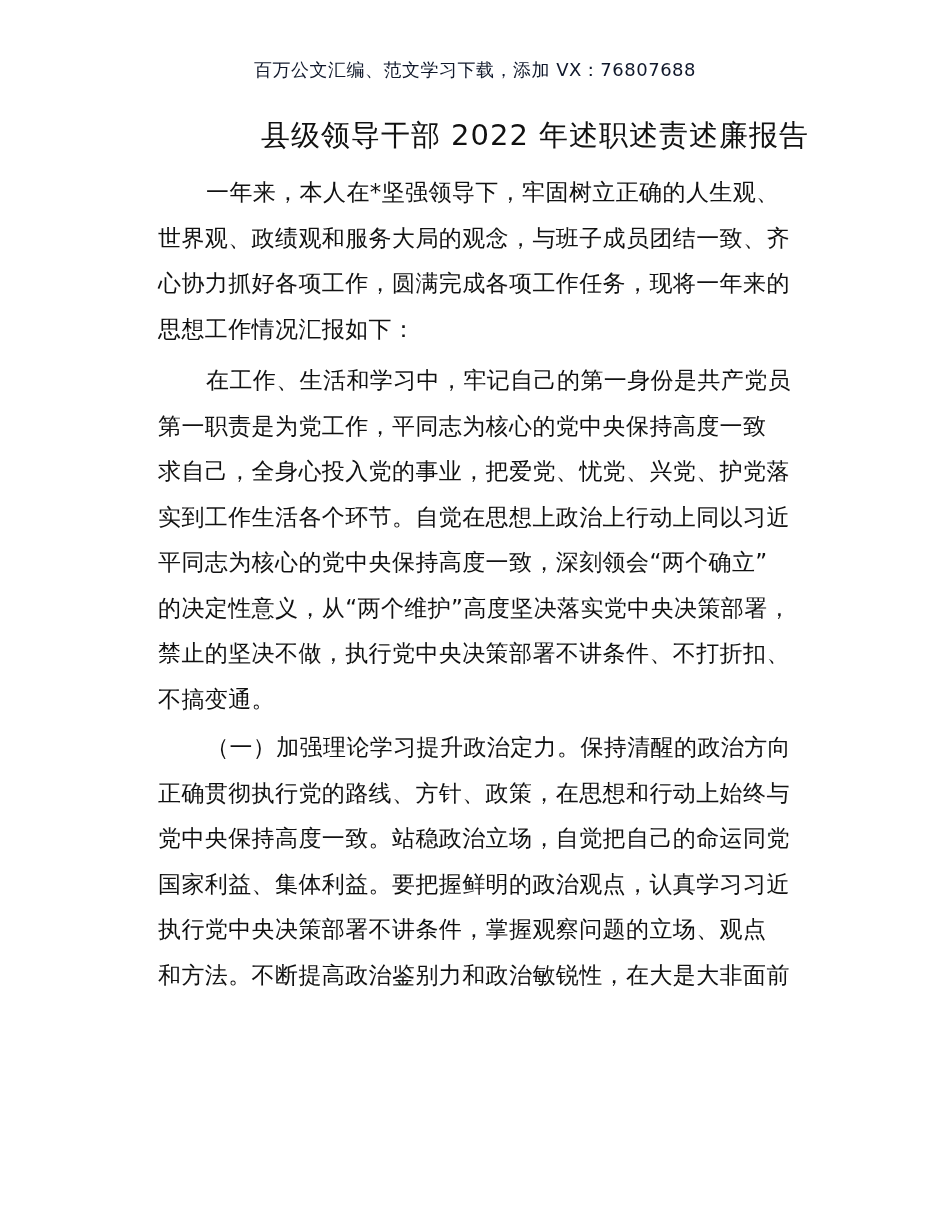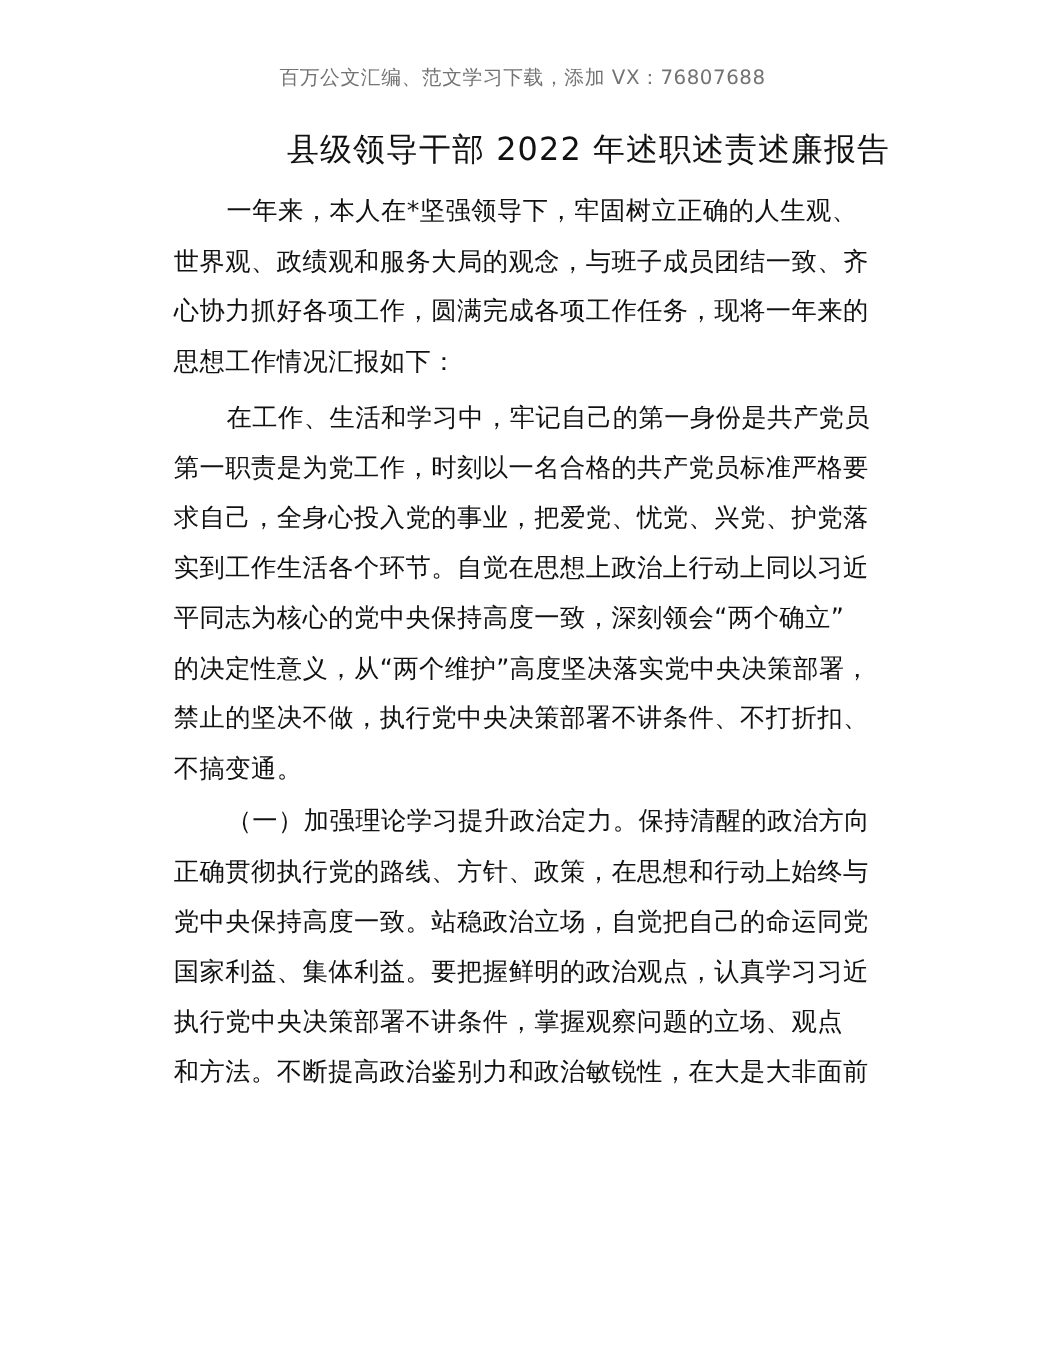--- a/index.html
+++ b/index.html
@@ -1,19 +1,19 @@
 <!DOCTYPE html>
 <html><head>
 <meta charset="utf-8">
 <style>
   html, body { margin: 0; padding: 0; background: #ffffff; }
   body { width: 950px; height: 1230px; position: relative; overflow: hidden;
          font-family: "DejaVu Sans", "Liberation Sans", sans-serif; color: #111; }
   .watermark { position: absolute; top: 58px; left: 0; width: 950px; text-align: center;
-               font-size: 18px; color: #737373; letter-spacing: 0.5px; }
+               font-size: 18px; color: #0f172a; letter-spacing: 0.5px; }
   .title { position: absolute; top: 116px; left: 16px; width: 950px; text-align: center;
            font-size: 29px; color: #111; letter-spacing: 1px; padding-left: 44px; }
   .body { position: absolute; top: 170px; left: 158px; width: 690px; }
   .line { font-size: 23px; line-height: 45.5px; height: 45.5px; white-space: nowrap;
           letter-spacing: 0.4px; color: #111; }
   .indent { padding-left: 48px; }
   .para-gap { height: 3px; }
 </style>
 </head>
 <body>
@@ -25,21 +25,21 @@
   <div>
     <div class="line indent">一年来，本人在*坚强领导下，牢固树立正确的人生观、</div>
     <div class="line">世界观、政绩观和服务大局的观念，与班子成员团结一致、齐</div>
     <div class="line">心协力抓好各项工作，圆满完成各项工作任务，现将一年来的</div>
     <div class="line">思想工作情况汇报如下：</div>
   </div>
   <div class="para-gap"></div>
   <div class="para-gap"></div>
   <div>
     <div class="line indent">在工作、生活和学习中，牢记自己的第一身份是共产党员</div>
-    <div class="line">第一职责是为党工作，时刻以一名合格的共产党员标准严格要</div>
+    <div class="line">第一职责是为党工作，平同志为核心的党中央保持高度一致</div>
     <div class="line">求自己，全身心投入党的事业，把爱党、忧党、兴党、护党落</div>
     <div class="line">实到工作生活各个环节。自觉在思想上政治上行动上同以习近</div>
     <div class="line">平同志为核心的党中央保持高度一致，深刻领会“两个确立”</div>
     <div class="line">的决定性意义，从“两个维护”高度坚决落实党中央决策部署，</div>
     <div class="line">禁止的坚决不做，执行党中央决策部署不讲条件、不打折扣、</div>
     <div class="line">不搞变通。</div>
   </div>
   <div class="para-gap"></div>
   <div>
     <div class="line indent">（一）加强理论学习提升政治定力。保持清醒的政治方向</div>

